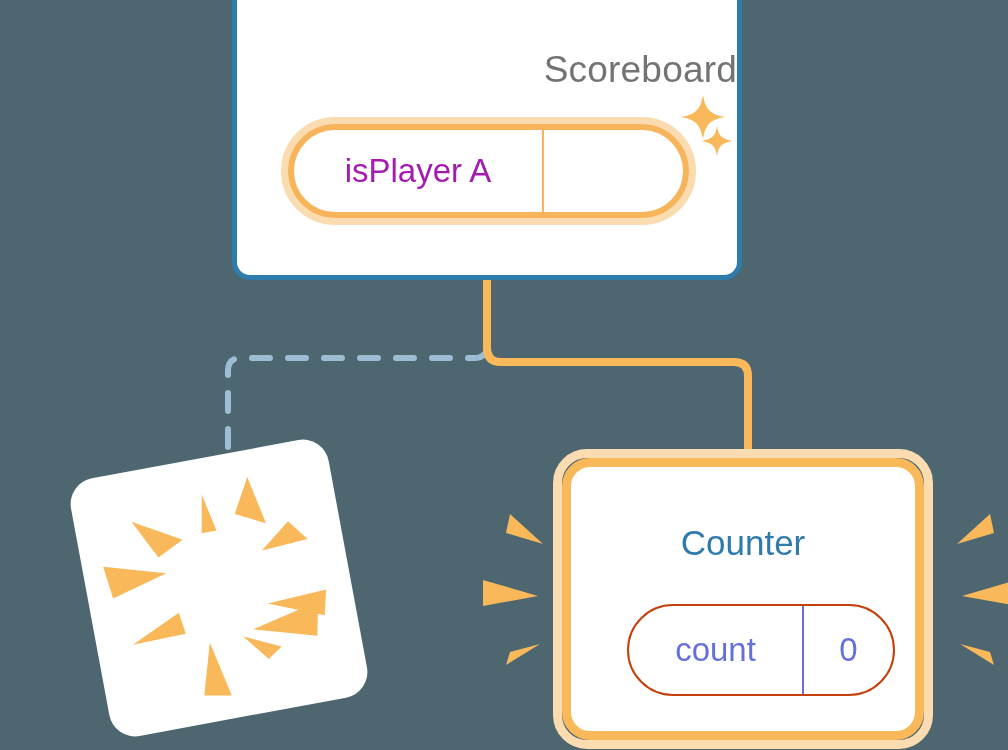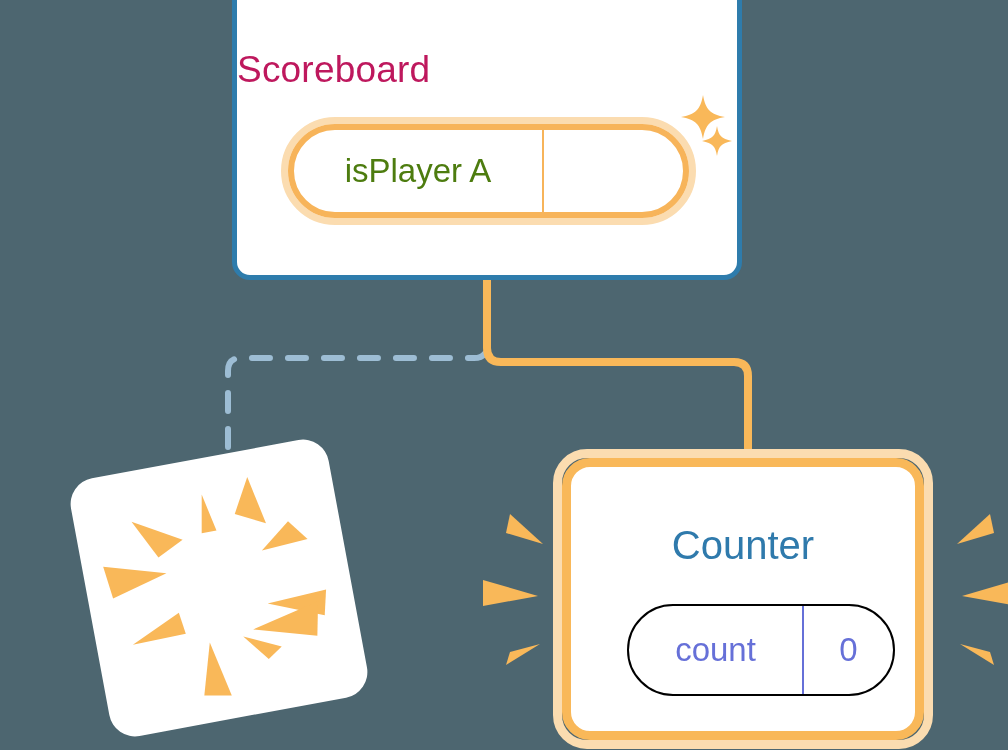--- a/index.html
+++ b/index.html
@@ -34,22 +34,22 @@
     border: 5px solid #2e7cac;
     border-radius: 18px;
     box-sizing: border-box;
     z-index: 30;
   }
   #scoreboard-title {
     position: absolute;
     left: 0;
     top: 62px;
     width: 100%;
-    text-align: left;
-    color: #be185d;
+    text-align: right;
+    color: #737373;
     font-size: 37px;
     font-weight: 400;
     letter-spacing: .2px;
   }
 
   
   #isplayer-pill {
     position: absolute;
     left: 44px;
     top: 130px;
@@ -71,21 +71,21 @@
     border-radius: 60px;
     background: #ffffff;
     display: flex;
     align-items: stretch;
   }
   #isplayer-key {
     flex: 0 0 250px;
     display: flex;
     align-items: center;
     justify-content: center;
-    color: #4d7c0f;
+    color: #a21caf;
     font-size: 33px;
     font-weight: 400;
     border-right: 2px solid #f7b45a;
     box-sizing: border-box;
   }
   #isplayer-val {
     flex: 1 1 auto;
     display: flex;
     align-items: center;
     justify-content: center;
@@ -146,31 +146,31 @@
     border-radius: 28px;
     background: #ffffff;
   }
   #counter-title {
     position: absolute;
     left: 0;
     top: 56px;
     width: 100%;
     text-align: center;
     color: #2f7aac;
-    font-size: 40px;
+    font-size: 35px;
     font-weight: 400;
   }
   #count-pill {
     position: absolute;
     left: 56px;
     top: 137px;
     width: 268px;
     height: 92px;
     box-sizing: border-box;
-    border: 2px solid #000000;
+    border: 2px solid #c2410c;
     border-radius: 50px;
     background: #ffffff;
     display: flex;
     align-items: stretch;
   }
   #count-key {
     flex: 0 0 175px;
     display: flex;
     align-items: center;
     justify-content: center;

